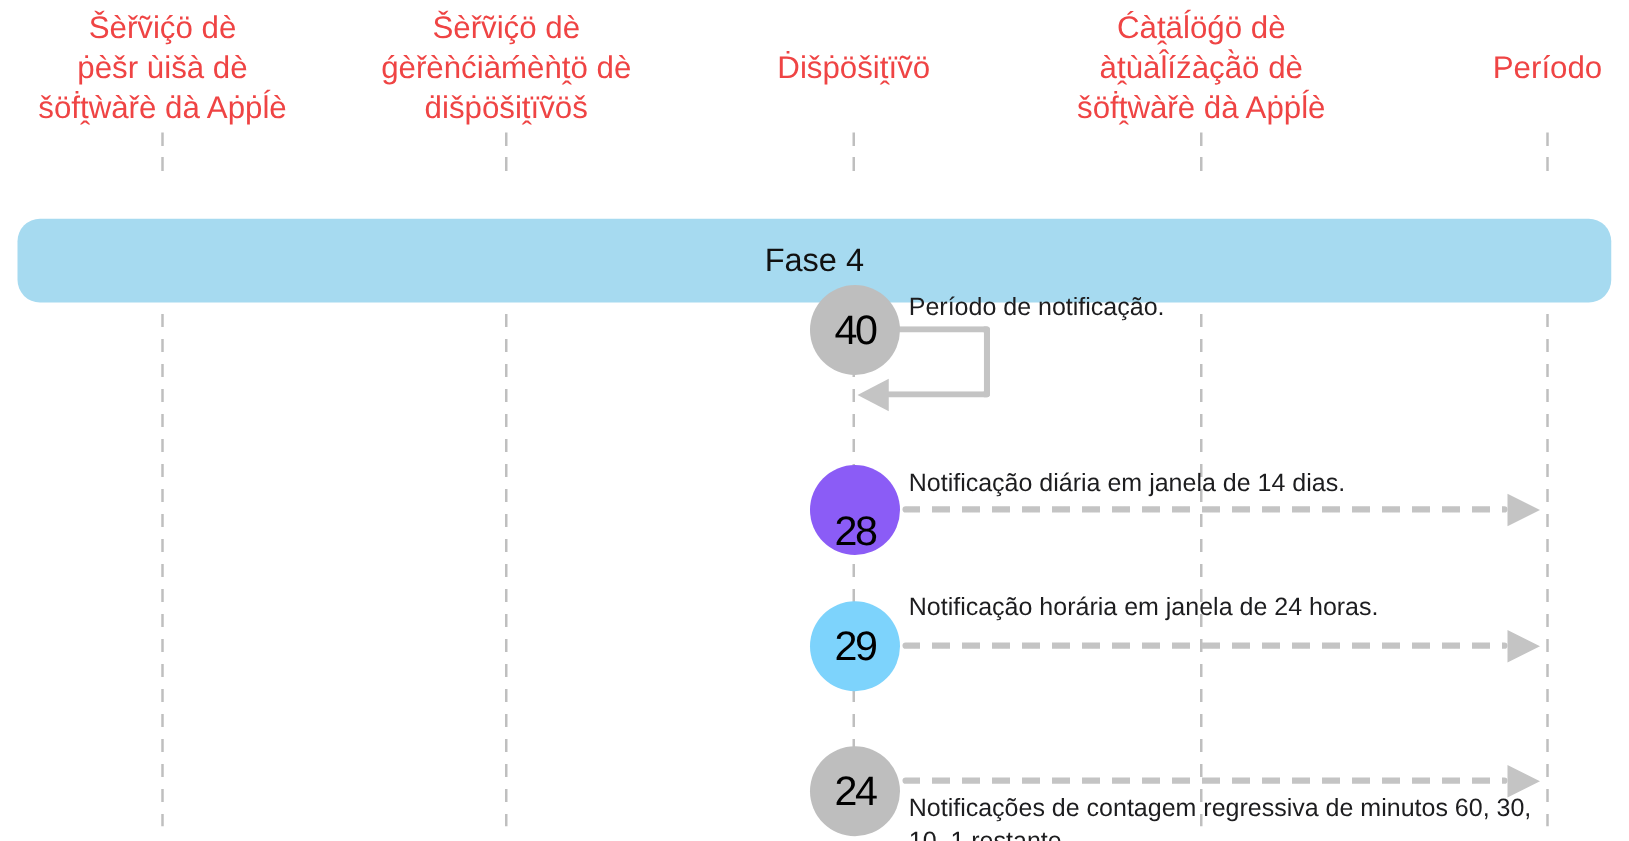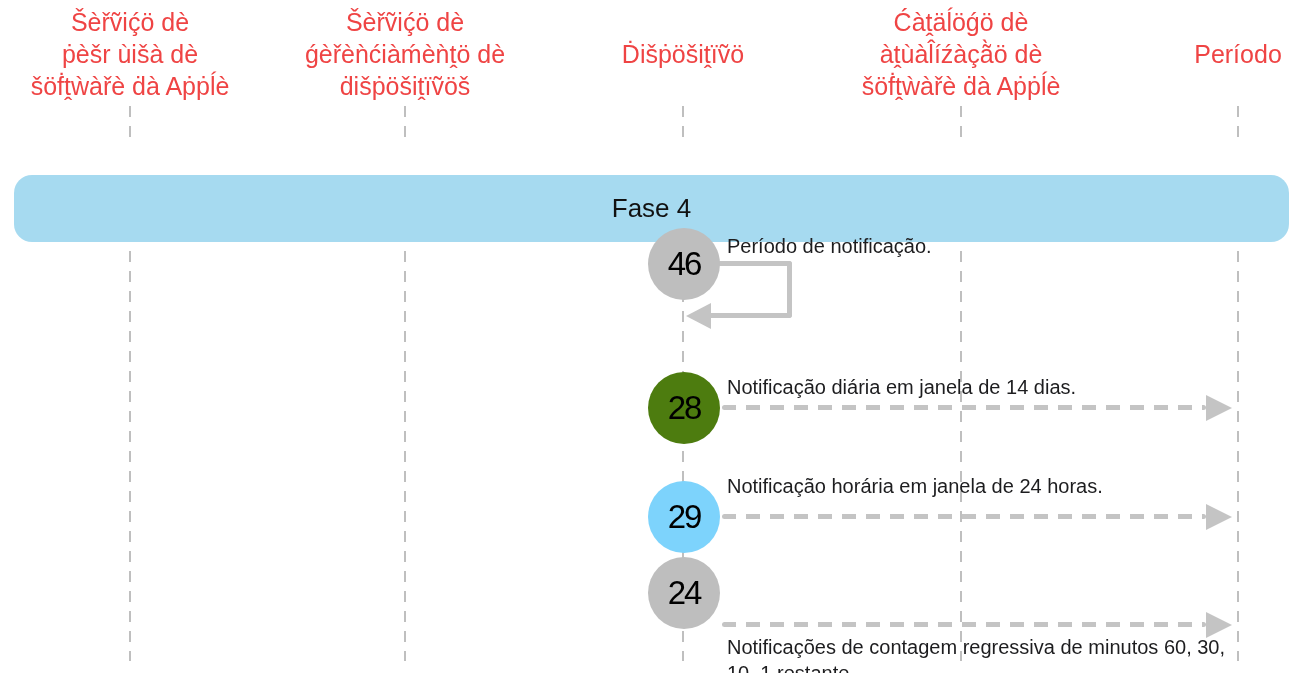--- a/index.html
+++ b/index.html
@@ -107,38 +107,38 @@
   <div class="lifeline" style="left:960px;  top:211px; height:450px;"></div>
   <div class="lifeline" style="left:1237px; top:211px; height:450px;"></div>
 
   <div class="phase-bar" style="background:#A6DAF0;">
     <span class="phase-label">Fase 4</span>
   </div>
 
   <div class="self-loop"></div>
   <div class="self-loop-head"></div>
   <div class="step-circle" style="left:648px; top:228px; background:#BEBEBE;">
-    <span class="step-number">46</span>
+    <span class="step-number">40</span>
   </div>
   <div class="step-label" style="top:233px;">Período de notificação.</div>
 
   <div class="msg-line" style="left:722px; top:405px; width:484px;"></div>
   <div class="msg-head-right" style="left:1206px; top:395px;"></div>
-  <div class="step-circle" style="left:648px; top:372px; background:#4d7c0f;">
+  <div class="step-circle" style="left:648px; top:372px; background:#8b5cf6;align-items:flex-end;">
     <span class="step-number">28</span>
   </div>
   <div class="step-label" style="top:374px;">Notificação diária em janela de 14 dias.</div>
 
   <div class="msg-line" style="left:722px; top:514px; width:484px;"></div>
   <div class="msg-head-right" style="left:1206px; top:504px;"></div>
   <div class="step-circle" style="left:648px; top:481px; background:#7dd3fc;">
     <span class="step-number">29</span>
   </div>
   <div class="step-label" style="top:473px;">Notificação horária em janela de 24 horas.</div>
 
   <div class="msg-line" style="left:722px; top:622px; width:484px;"></div>
   <div class="msg-head-right" style="left:1206px; top:612px;"></div>
-  <div class="step-circle" style="left:648px; top:557px; background:#BEBEBE;">
+  <div class="step-circle" style="left:648px; top:597px; background:#BEBEBE;">
     <span class="step-number">24</span>
   </div>
   <div class="step-label" style="top:590px; width:505px;margin-top:44px;">Notificações de contagem regressiva de minutos 60, 30, 10, 1 restante.</div>
 
 </div>
 
 </body></html>

